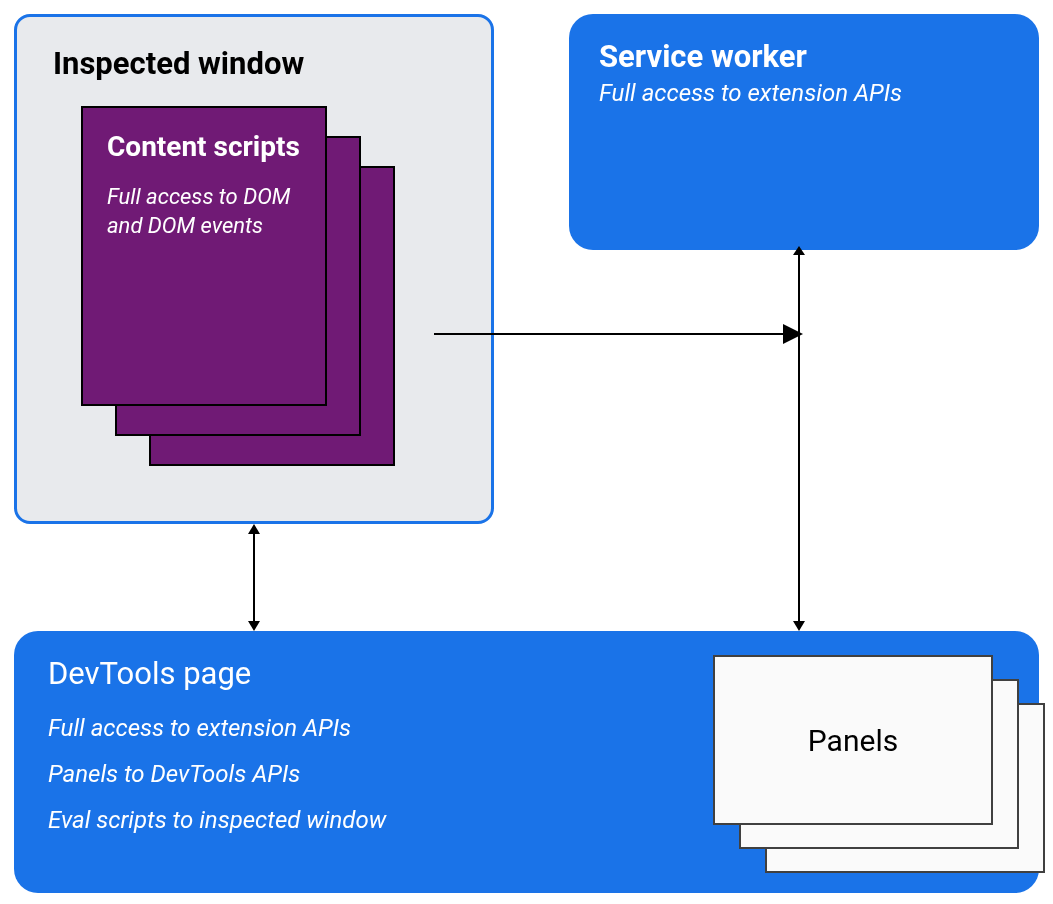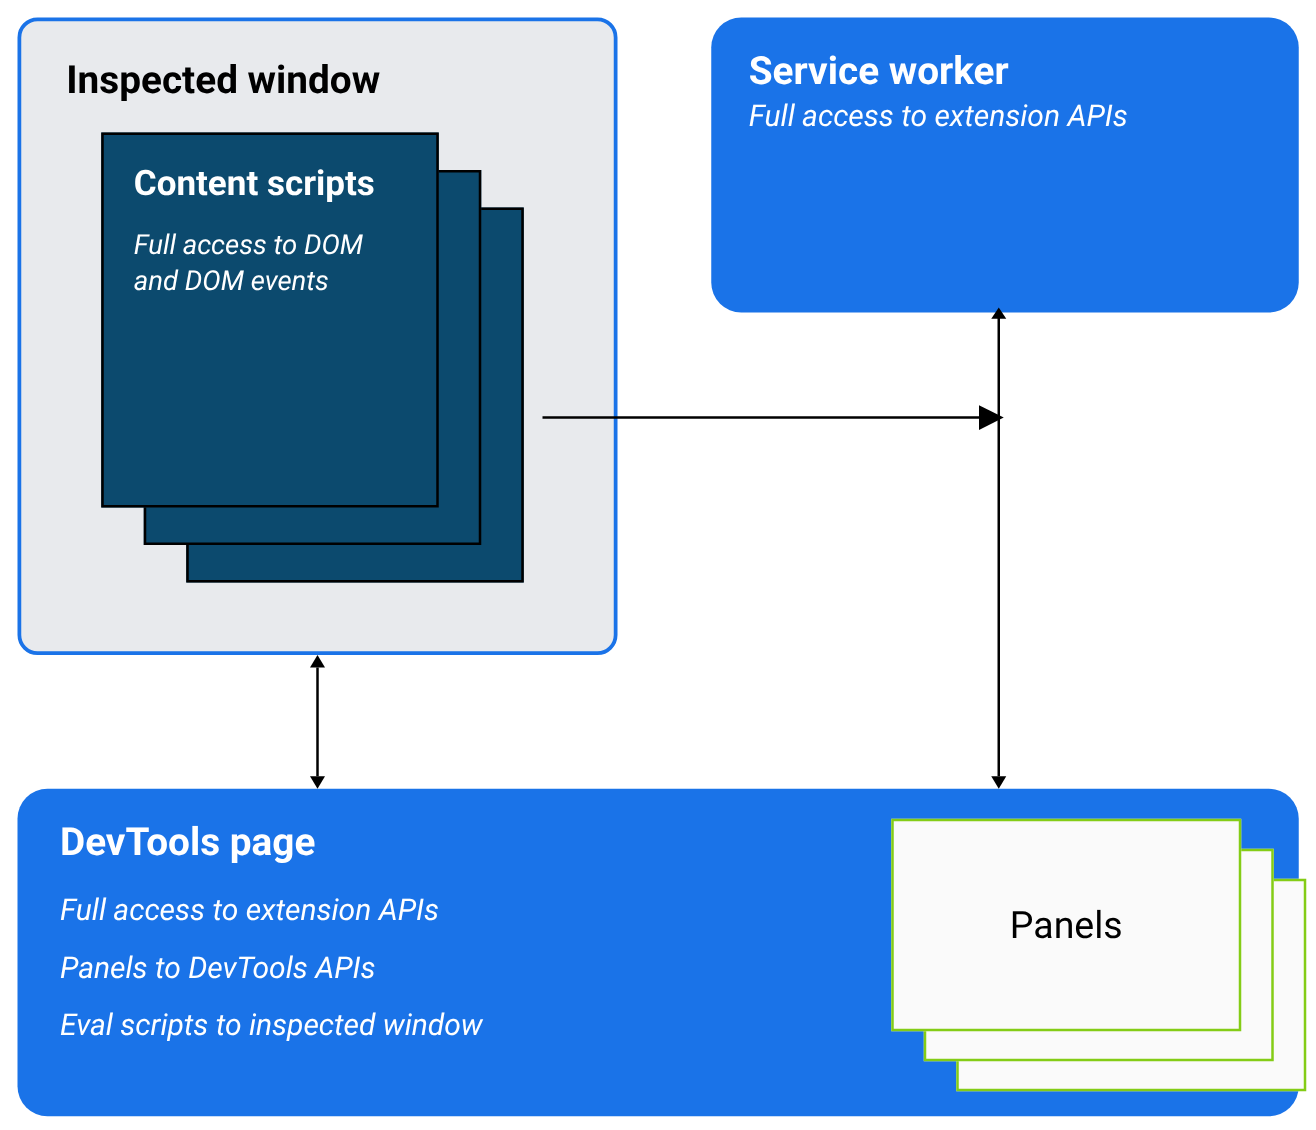--- a/index.html
+++ b/index.html
@@ -43,23 +43,23 @@
       margin-bottom: 24px;
     }
     
     
     .content-scripts-stack {
       position: relative;
       margin-left: 28px;
     }
     
     .content-card {
-      width: 270px;
+      width: 246px;
       height: 300px;
-      background: #0c4a6e;
+      background: #701a75;
       border: 2px solid #000;
     }
     
     .content-card.back2 {
       position: absolute;
       left: 68px;
       top: 60px;
     }
     
     .content-card.back1 {
@@ -124,21 +124,21 @@
       width: 1025px;
       height: 262px;
       background: #1a73e8;
       border-radius: 24px;
       padding: 24px 34px;
     }
     
     .devtools-title {
       color: #fff;
       font-size: 31px;
-      font-weight: 700;
+      font-weight: 400;
       margin-bottom: 18px;
     }
     
     .devtools-desc {
       color: #fff;
       font-size: 24px;
       font-style: italic;
       line-height: 1.5;
       margin-bottom: 10px;
     }
@@ -147,21 +147,21 @@
     .panels-stack {
       position: absolute;
       right: 46px;
       top: 24px;
     }
     
     .panel-card {
       width: 280px;
       height: 170px;
       background: #fafafa;
-      border: 2px solid #84cc16;
+      border: 2px solid #404040;
     }
     
     .panel-card.back2 {
       position: absolute;
       left: 52px;
       top: 48px;
     }
     
     .panel-card.back1 {
       position: absolute;

